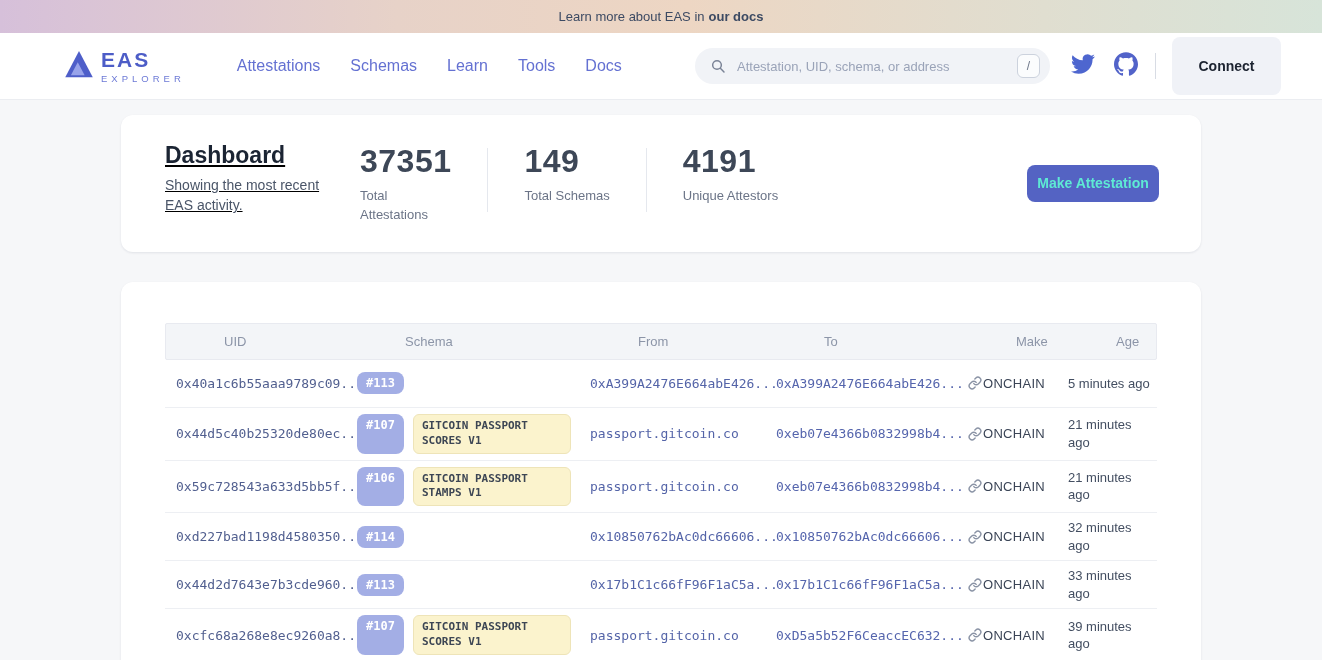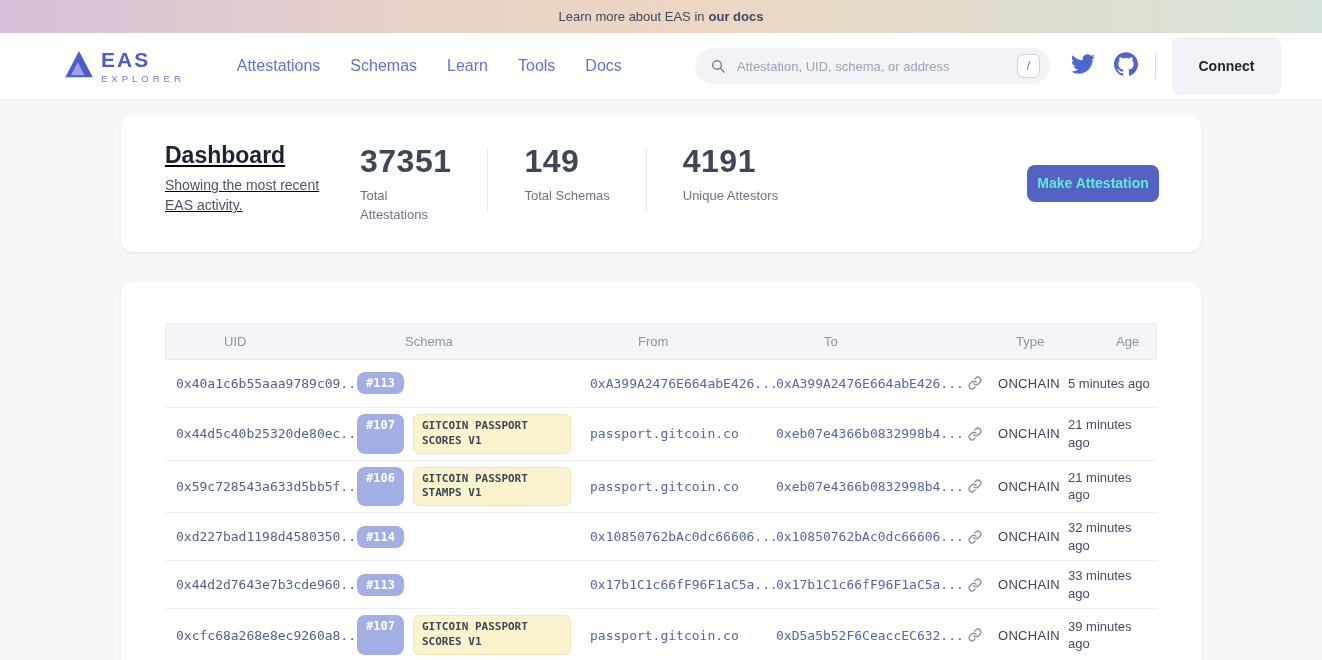--- a/index.html
+++ b/index.html
@@ -102,21 +102,21 @@
     background:#a3aee5; color:#ffffff; border-radius:8px; padding:4px 9px;
     font-family:"DejaVu Sans Mono", monospace; font-size:12px; font-weight:bold;
     cursor:pointer; white-space:nowrap;
   }
   .schema-name {
     background:#fbf3cd; border:1px solid #eee4b8; border-radius:6px; padding:4px 8px;
     font-family:"DejaVu Sans Mono", monospace; font-size:11px; font-weight:bold;
     color:#3d4654; text-transform:uppercase; line-height:1.35; max-width:158px;
     cursor:pointer;
   }
-  .type-cell { display:flex; align-items:center; gap:16px; }
+  .type-cell { display:flex; align-items:center; gap:1px; }
   .type-cell svg { width:14px; height:14px; flex:none; }
   .type-text { font-size:13px; color:#3a4456; letter-spacing:0.3px; }
   .age-text { font-size:13px; color:#434e61; line-height:1.35; padding-right:4px; }
 </style>
 </head>
 <body>
 
 <div class="banner">
   <span class="plain">Learn more about EAS in</span>
   <span class="docs-link">our docs</span>
@@ -199,21 +199,21 @@
     <button class="make-btn">Make Attestation</button>
   </div>
 
   <div class="card table-card">
     <div class="att-table">
       <div class="t-head">
         <div class="t-cell">UID</div>
         <div class="t-cell">Schema</div>
         <div class="t-cell">From</div>
         <div class="t-cell">To</div>
-        <div class="t-cell">Type</div>
+        <div class="t-cell">Make</div>
         <div class="t-cell">Age</div>
       </div>
       <div>
   <div class="t-row">
     <div class="t-cell mono uid-text">0x40a1c6b55aaa9789c09...</div>
     <div class="t-cell schema-cell">
       <span class="schema-pill">#113</span>
 
     </div>
     <div class="t-cell mono from-text">0xA399A2476E664abE426...</div>

